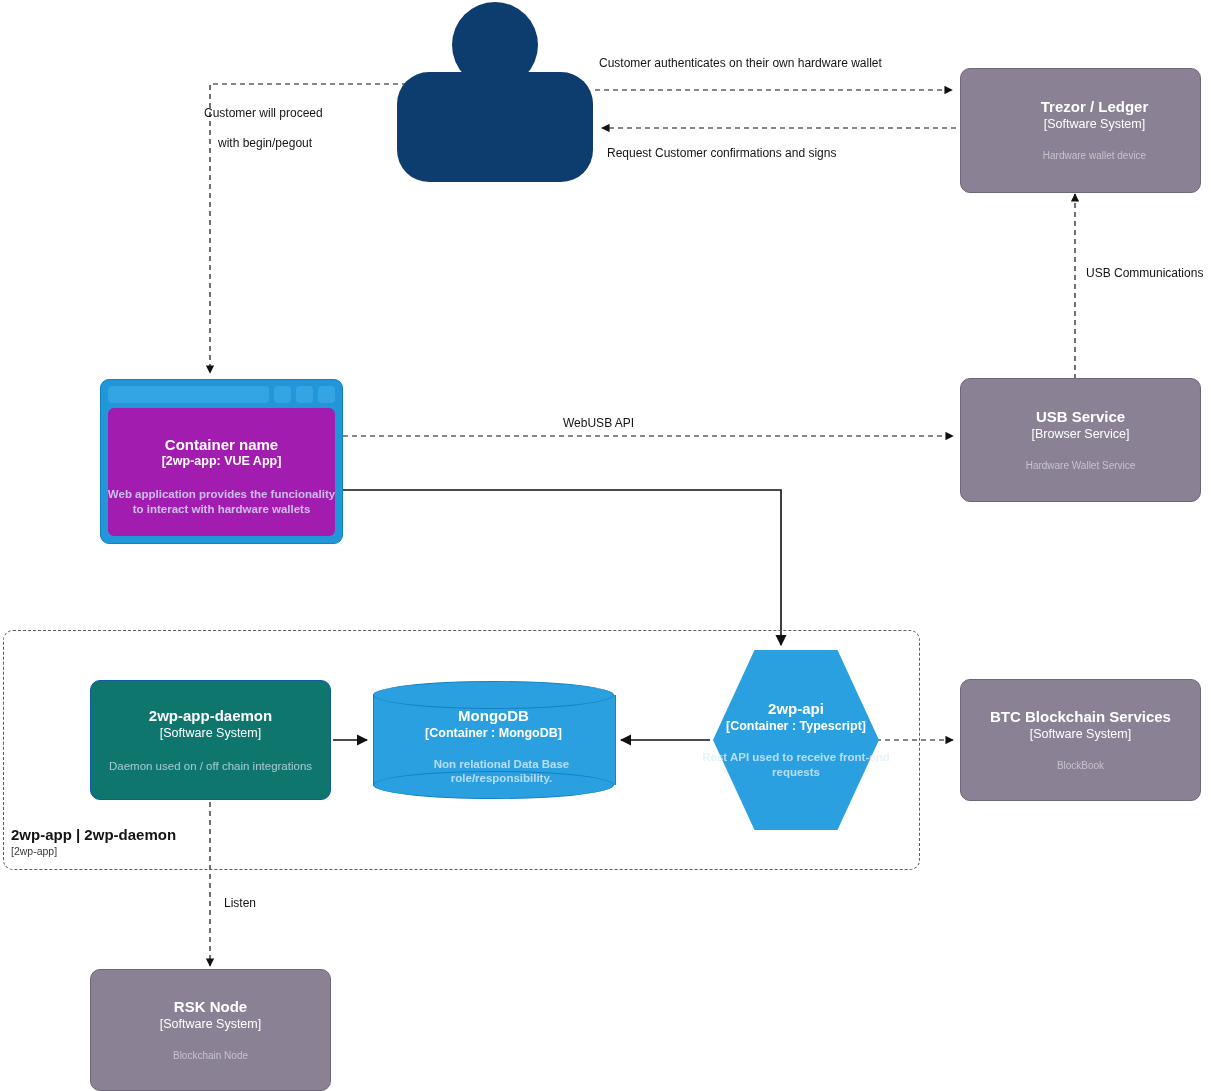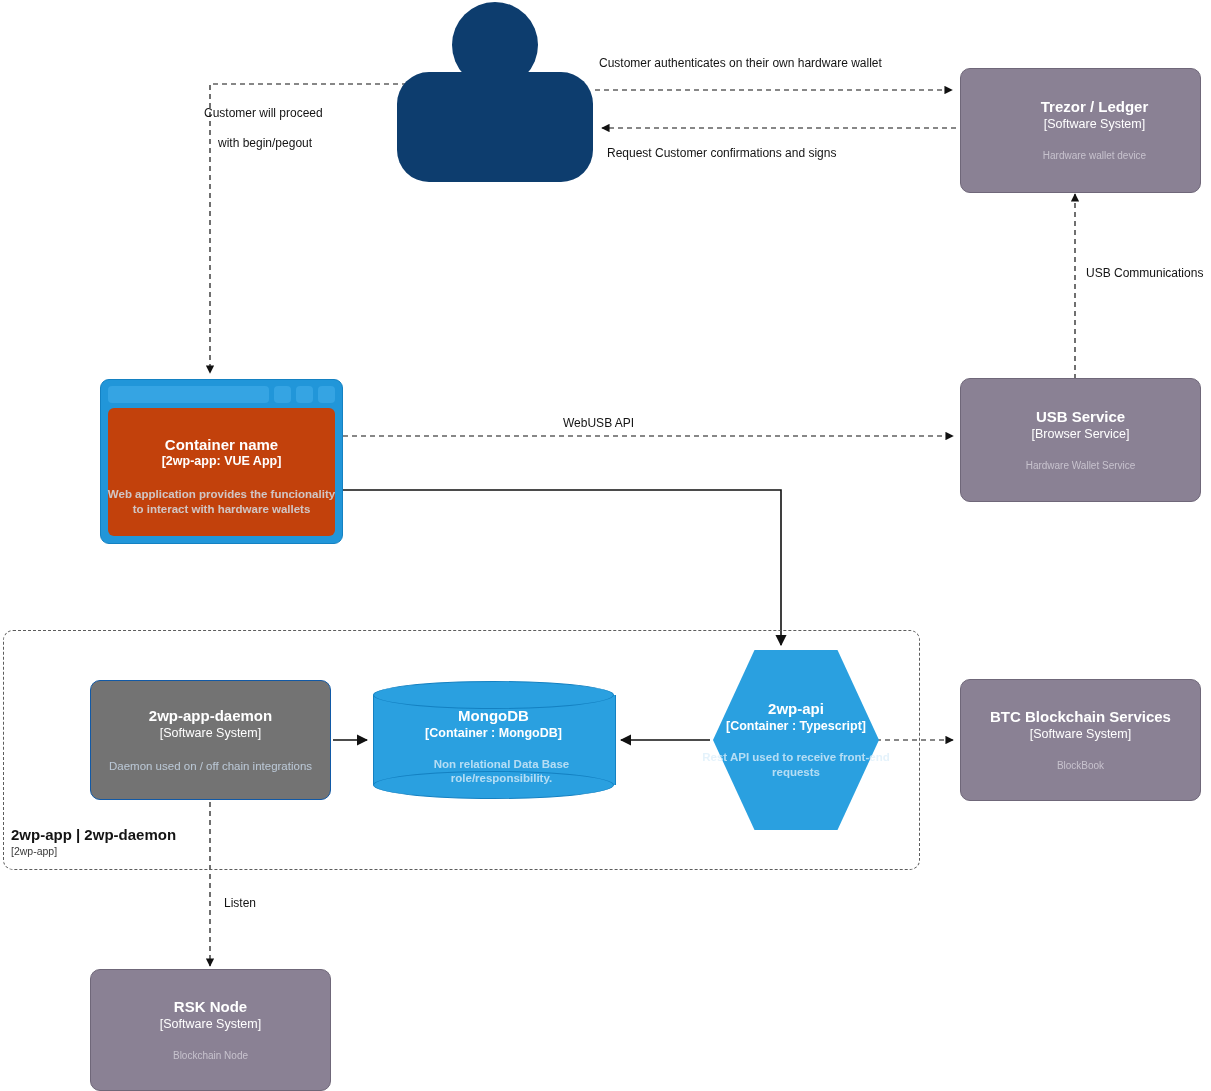--- a/index.html
+++ b/index.html
@@ -24,21 +24,21 @@
   
   .sysbox{
     background:#8a8194;border:1px solid #6f6779;border-radius:10px;
   }
   .sysbox .n-title{font-size:15px;}
   .sysbox .n-tech{font-size:12.5px;margin-top:2px;}
   .sysbox .n-desc{font-size:10px;margin-top:18px;color:#d9d5de;}
 
   
   .bluebox{
-    background:#737373;border:1px solid #1159a6;border-radius:10px;
+    background:#0f766e;border:1px solid #1159a6;border-radius:10px;
   }
   .bluebox .n-title{font-size:15px;}
   .bluebox .n-tech{font-size:12.5px;margin-top:2px;}
   .bluebox .n-desc{font-size:11.5px;margin-top:18px;color:#cfe0f2;}
 
   
   #person{position:absolute;left:397px;top:2px;width:196px;height:180px;}
   #person .p-head{
     position:absolute;left:55px;top:0;width:86px;height:86px;border-radius:50%;
     background:#0d3d6e;
@@ -62,21 +62,21 @@
     background:#2196d9;border:1px solid #1481c2;border-radius:9px;
   }
   #browser .chrome{
     position:absolute;left:7px;top:6px;right:7px;height:17px;
     display:flex;align-items:center;gap:5px;
   }
   #browser .addr{flex:1;height:17px;border-radius:4px;background:#35a4e3;}
   #browser .dot{width:17px;height:17px;border-radius:4px;background:#35a4e3;}
   #browser .screen{
     position:absolute;left:7px;top:28px;right:7px;bottom:7px;
-    background:#c2410c;border-radius:6px;
+    background:#a21caf;border-radius:6px;
     display:flex;flex-direction:column;align-items:center;justify-content:flex-start;
     padding-top:28px;box-sizing:border-box;color:#fff;text-align:center;
   }
   #browser .n-title{font-size:15px;}
   #browser .n-tech{font-size:12.5px;font-weight:bold;margin-top:1px;}
   #browser .n-desc{font-size:11.5px;font-weight:bold;margin-top:18px;color:#d5ebf8;
     width:230px;line-height:1.3;}
 
   
   #cylinder{position:absolute;left:373px;top:681px;width:241px;height:118px;}

